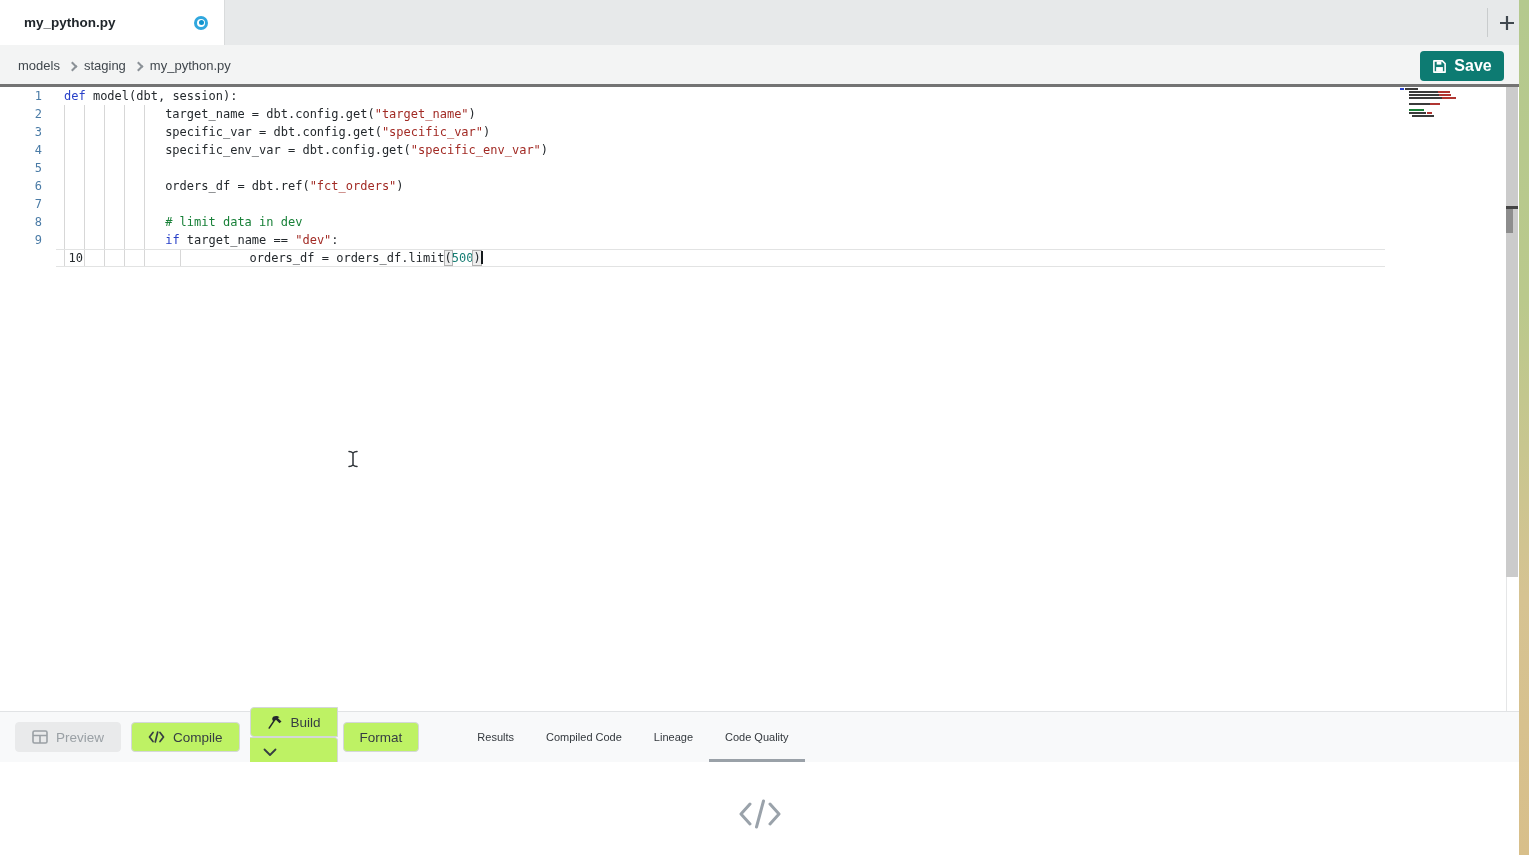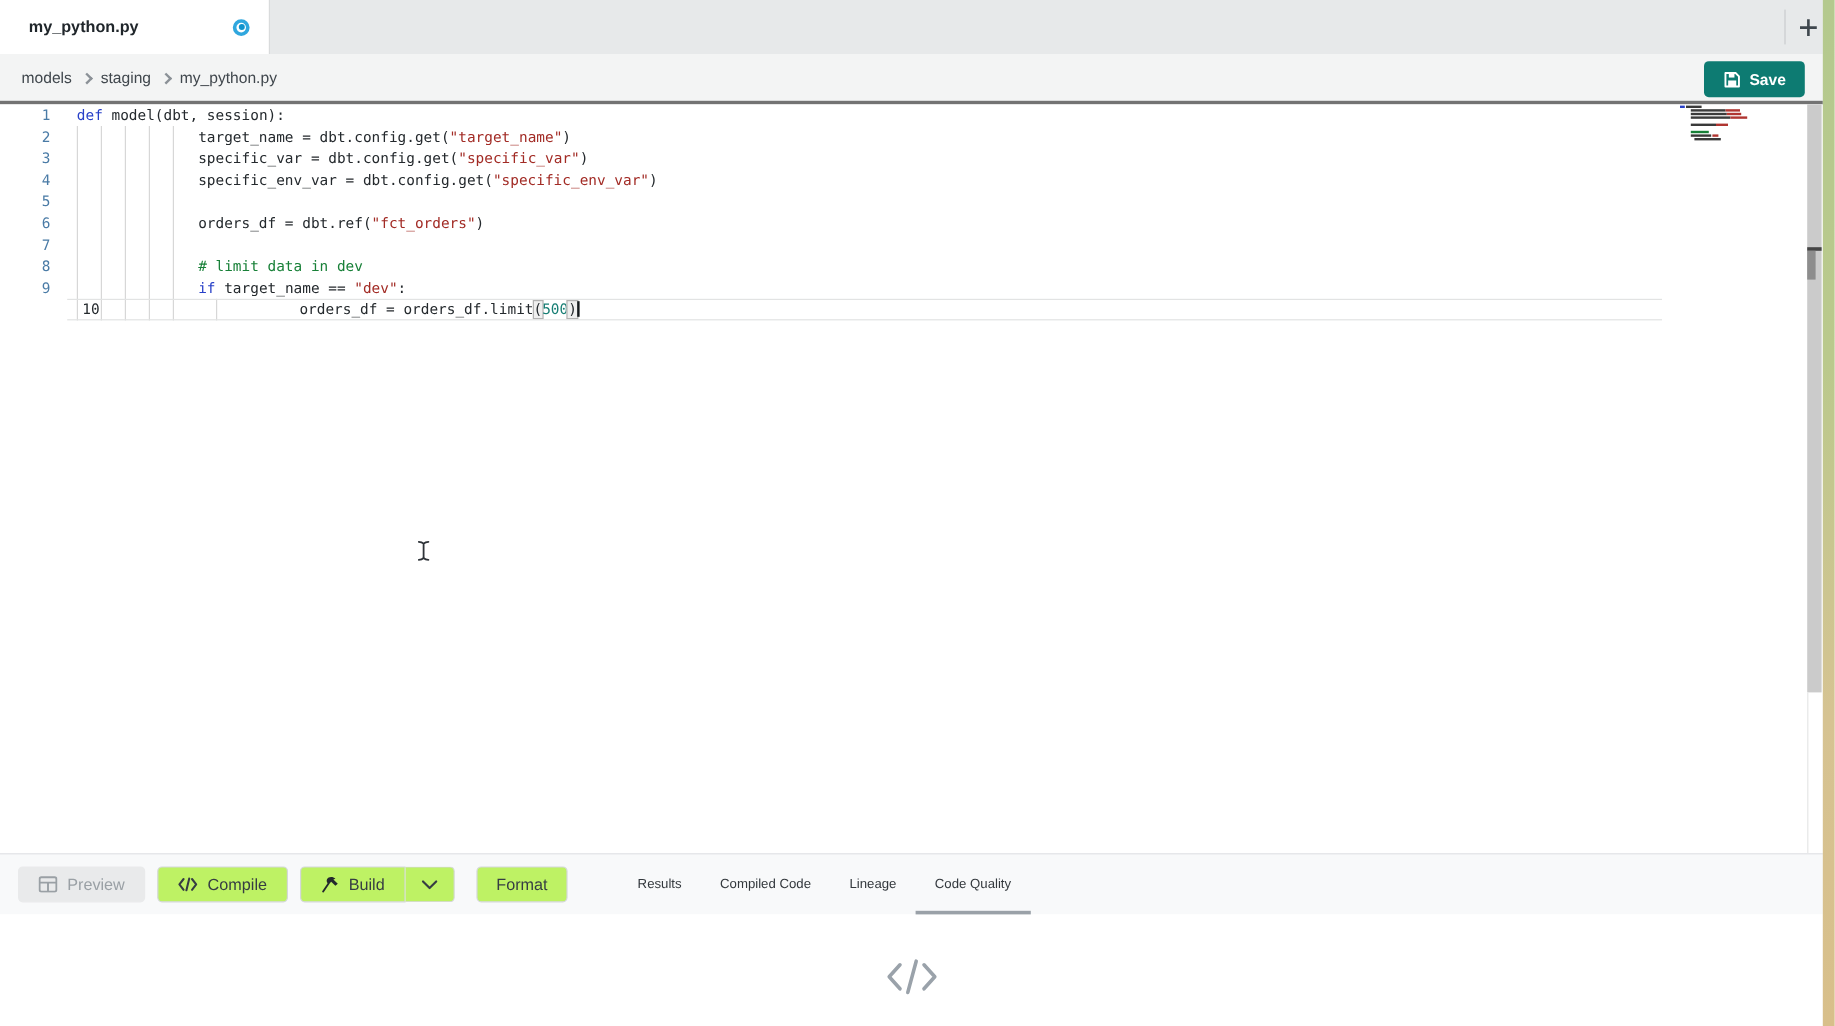--- a/index.html
+++ b/index.html
@@ -24,21 +24,21 @@
   .add-tab { position:absolute; left:1492px; top:8px; width:30px; height:30px; display:flex;
     align-items:center; justify-content:center; cursor:pointer; }
 
   
   .crumbbar { position:absolute; left:0; top:45px; width:1519px; height:42px; background:#f3f4f4;
     display:flex; align-items:center; padding-left:18px; border-bottom:3px solid #737373; }
   .bc-item { font-size:13px; color:#40474d; cursor:default; }
   .bc-sep { width:7px; height:7px; border-top:2px solid #8b9197; border-right:2px solid #8b9197;
     transform:rotate(45deg); display:inline-block; margin:0 8px 0 9px; }
   .save-btn { position:absolute; left:1420px; top:51px; width:84px; height:30px; background:#0d7b72;
-    border:none; border-radius:4px; color:#fff; font-size:13px; font-weight:bold;
+    border:none; border-radius:4px; color:#fff; font-size:16px; font-weight:bold;
     display:flex; align-items:center; justify-content:center; gap:7px; cursor:pointer;
     font-family:"Liberation Sans",sans-serif; }
 
   
   .editor { position:absolute; left:0; top:87px; width:1519px; height:624px; background:#fff; }
   .code-lines { position:absolute; left:0; top:0; width:100%; }
   .line { display:flex; height:18px; position:relative; }
   .gutter { width:64px; padding-right:22px; text-align:right; font-family:"DejaVu Sans Mono",monospace;
     font-size:12px; line-height:18px; color:#4a7ba6; flex:none; }
   .gutter.g-active { color:#24292d;margin-left:41px; }
@@ -71,21 +71,21 @@
   
   .ibeam { position:absolute; left:347px; top:363px; pointer-events:none; }
 
   
   .toolbar { position:absolute; left:0; top:711px; width:1519px; height:51px; background:#f8f9fa;
     border-top:1px solid #e1e3e5; display:flex; align-items:center; padding-left:15px; }
   .btn { height:30px; border-radius:4px; border:1px solid #d4d7d9; background:#bef264; color:#363d43;
     font-size:13.5px; font-family:"Liberation Sans",sans-serif; display:flex; align-items:center;
     gap:8px; padding:0 16px; cursor:pointer; margin-right:10px; }
   .btn.disabled { background:#e9eaeb; border-color:#e9eaeb; color:#9aa0a5; cursor:default;text-align:right; }
-  .split { display:flex; margin-right:18px; }
+  .split { display:flex; margin-right:5px;flex-direction:column; }
   .split .btn { margin:0; border-radius:4px 0 0 4px; }
   .split .btn-caret { margin:0; border-radius:0 4px 4px 0; border-left:none; padding:0 13px; }
 
   .panel-tabs { display:flex; margin-left:32px; height:51px; }
   .ptab { position:relative; height:51px; display:flex; align-items:center; padding:0 16px;
     font-size:11px; color:#33383d; cursor:pointer;text-align:right; }
   .ptab.active::after { content:''; position:absolute; left:0; right:0; bottom:0; height:4px;
     background:#9aa1a8; }
 
   

